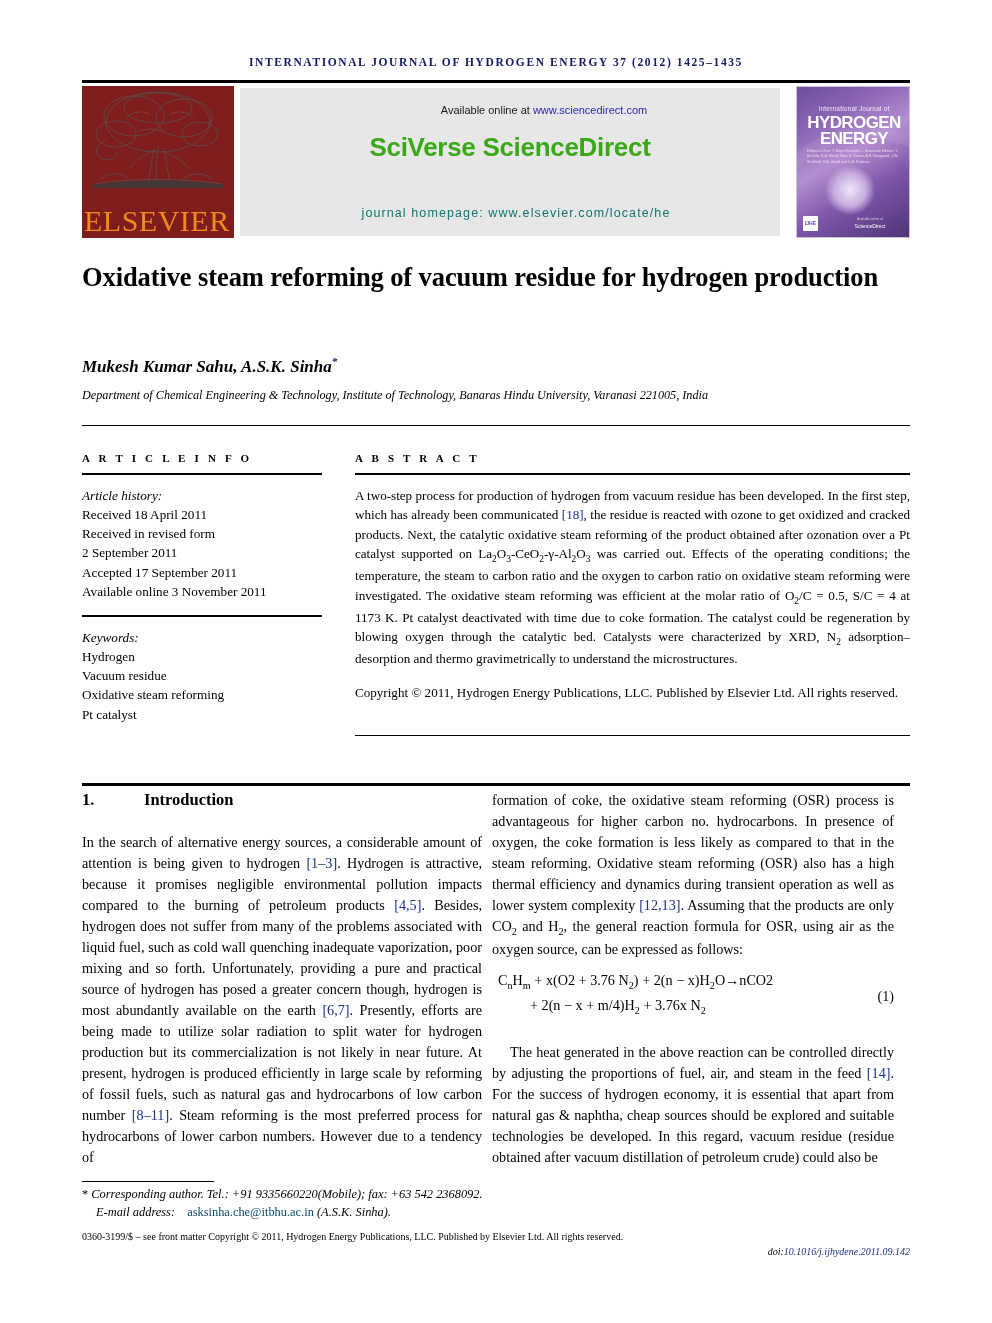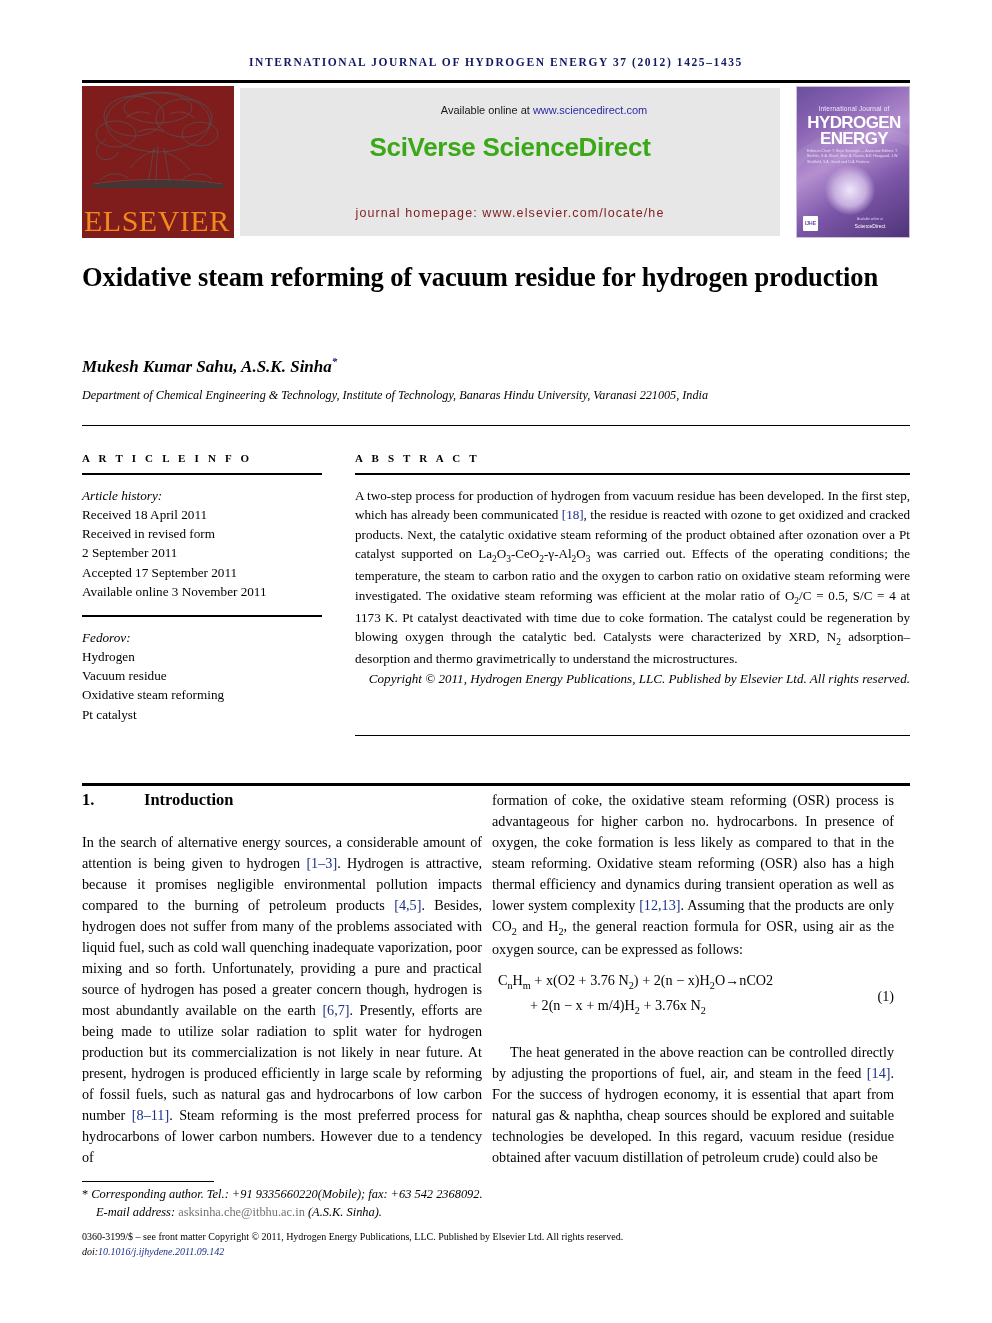--- a/index.html
+++ b/index.html
@@ -102,21 +102,22 @@
     letter-spacing: -0.3px;
   }
   .sd-homepage {
     position: absolute;
     left: 0; bottom: 16px;
     width: 540px;
     text-align: center;
     font-family: "Liberation Sans", sans-serif;
     font-size: 12.5px;
     letter-spacing: 1.1px;
-    color: #7f1d1d;
+    color: #0f766e;
+    padding-left: 6px;
   }
 
   .cover {
     position: absolute;
     right: 0; top: 0;
     width: 114px;
     height: 152px;
     background: linear-gradient(150deg,#6b4f9e 0%, #8a64b4 22%, #b48fd0 45%, #7c56a8 68%, #4e3478 100%);
     overflow: hidden;
     border: 1px solid #cac0da;
@@ -357,34 +358,35 @@
     position: absolute;
     left: 82px; top: 1186px;
     width: 560px;
     font-family: "Liberation Serif", serif;
     font-style: italic;
     font-size: 12.4px;
     line-height: 1.45;
     color: #000;
   }
   .footnote .star { font-style: normal; }
-  .footnote .mail { color: #737373; font-style: normal; }
+  .footnote .mail { color: #0c4a6e; font-style: normal; margin-left: 9px; }
   .footnote .indent2 { display: block; padding-left: 14px; }
   .copyright-line {
     position: absolute;
     left: 82px; top: 1229px;
     width: 828px;
     font-family: "Liberation Serif", serif;
     font-size: 10px;
     line-height: 1.5;
     color: #000;
   }
   .copyright-line .doi {
     display: block;
     font-style: italic;
+    text-align: right;
   }
   .copyright-line .doi .dval { color: #1b2f8a; font-style: italic; }
   sub { font-size: 0.72em; }
   sup { font-size: 0.72em; }
 </style>
 </head>
 <body>
 
 <div class="page">
 
@@ -449,32 +451,32 @@
   <div class="info-col">
     <div class="sec-head">A R T I C L E   I N F O</div>
     <div class="hr-thin"></div>
     <div class="hist-line em">Article history:</div>
     <div class="hist-line">Received 18 April 2011</div>
     <div class="hist-line">Received in revised form</div>
     <div class="hist-line">2 September 2011</div>
     <div class="hist-line">Accepted 17 September 2011</div>
     <div class="hist-line">Available online 3 November 2011</div>
     <div class="hr-mid"></div>
-    <div class="kw-line em">Fedorov:</div>
+    <div class="kw-line em">Keywords:</div>
     <div class="kw-line">Hydrogen</div>
     <div class="kw-line">Vacuum residue</div>
     <div class="kw-line">Oxidative steam reforming</div>
     <div class="kw-line">Pt catalyst</div>
   </div>
 
   <div class="abs-col">
     <div class="sec-head">A B S T R A C T</div>
     <div class="hr-thin"></div>
     <div class="abstract-body" id="abstract-p1">A two-step process for production of hydrogen from vacuum residue has been developed. In the first step, which has already been communicated <span class="ref">[18]</span>, the residue is reacted with ozone to get oxidized and cracked products. Next, the catalytic oxidative steam reforming of the product obtained after ozonation over a Pt catalyst supported on La<sub>2</sub>O<sub>3</sub>-CeO<sub>2</sub>-γ-Al<sub>2</sub>O<sub>3</sub> was carried out. Effects of the operating conditions; the temperature, the steam to carbon ratio and the oxygen to carbon ratio on oxidative steam reforming were investigated. The oxidative steam reforming was efficient at the molar ratio of O<sub>2</sub>/C = 0.5, S/C = 4 at 1173 K. Pt catalyst deactivated with time due to coke formation. The catalyst could be regeneration by blowing oxygen through the catalytic bed. Catalysts were characterized by XRD, N<sub>2</sub> adsorption–desorption and thermo gravimetrically to understand the microstructures.</div>
-    <div class="abstract-body" style="text-align:right;margin-top:0;font-style:italic;">Copyright © 2011, Hydrogen Energy Publications, LLC. Published by Elsevier Ltd. All rights reserved.</div>
+    <div class="abstract-body" style="margin-top:14px;">Copyright © 2011, Hydrogen Energy Publications, LLC. Published by Elsevier Ltd. All rights reserved.</div>
   </div>
   <div class="rule-after-abs"></div>
   <div class="rule-body-top"></div>
 
   <div class="col-left">
     <div class="sect-title"><span class="num">1.</span><span>Introduction</span></div>
     <p class="body-p" id="intro-left">In the search of alternative energy sources, a considerable amount of attention is being given to hydrogen <span class="ref">[1–3]</span>. Hydrogen is attractive, because it promises negligible environmental pollution impacts compared to the burning of petroleum products <span class="ref">[4,5]</span>. Besides, hydrogen does not suffer from many of the problems associated with liquid fuel, such as cold wall quenching inadequate vaporization, poor mixing and so forth. Unfortunately, providing a pure and practical source of hydrogen has posed a greater concern though, hydrogen is most abundantly available on the earth <span class="ref">[6,7]</span>. Presently, efforts are being made to utilize solar radiation to split water for hydrogen production but its commercialization is not likely in near future. At present, hydrogen is produced efficiently in large scale by reforming of fossil fuels, such as natural gas and hydrocarbons of low carbon number <span class="ref">[8–11]</span>. Steam reforming is the most preferred process for hydrocarbons of lower carbon numbers. However due to a tendency of</p>
   </div>
 
   <div class="col-right">

